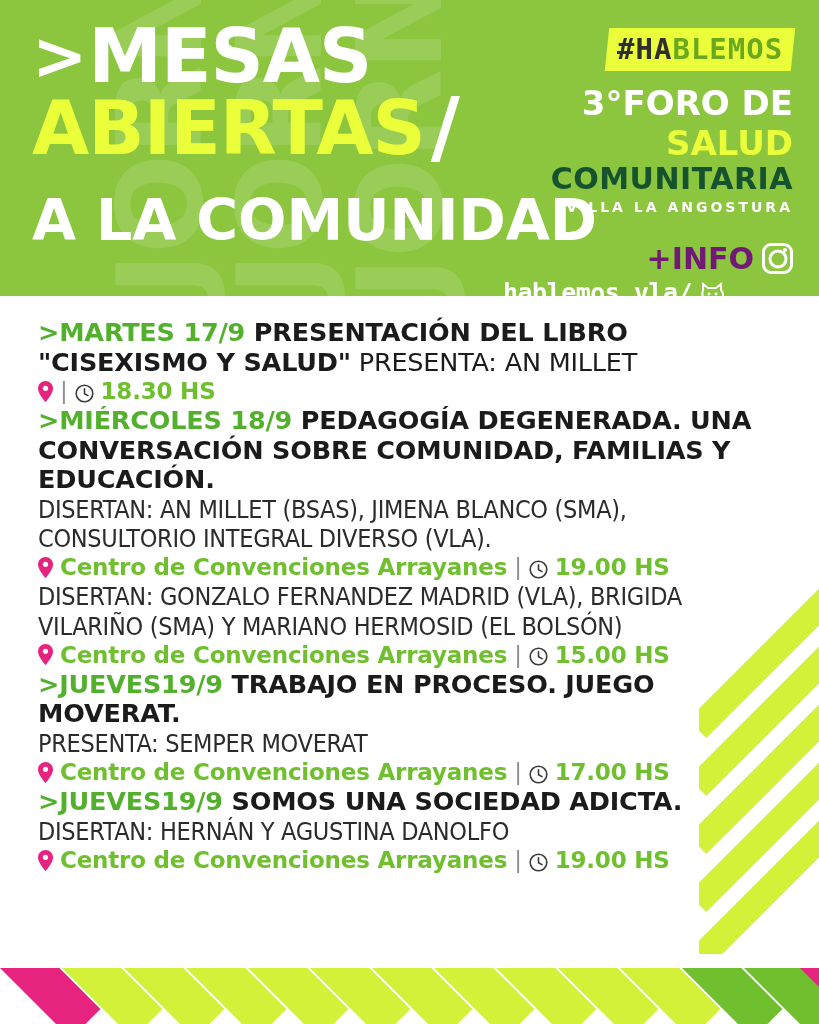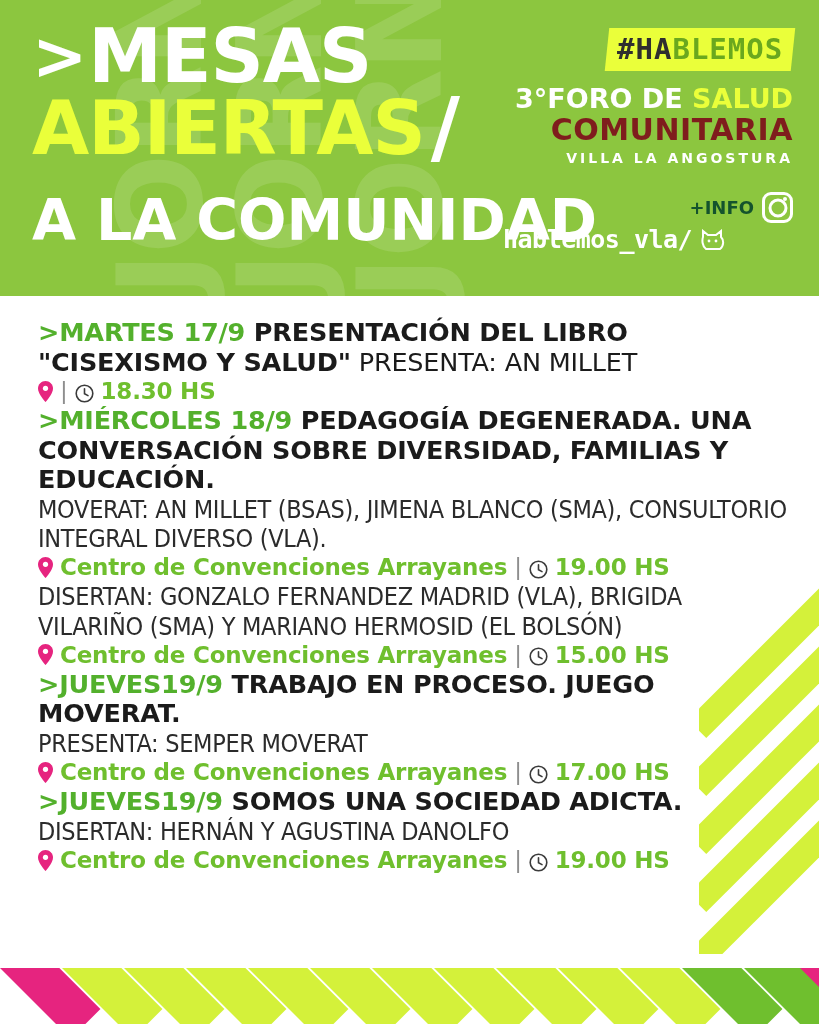--- a/index.html
+++ b/index.html
@@ -95,51 +95,51 @@
     font-size: 29px;
     letter-spacing: 1px;
   }
   .ht .dark { color: #2f2f2f; }
   .ht .green { color: #6aa81e; }
 
   .foro-l1 {
     margin-top: 12px;
     font-family: "DejaVu Sans", sans-serif;
     font-weight: bold;
-    font-size: 27px;
+    font-size: 34px;
     color: #ffffff;
     letter-spacing: 0px;
   }
   .foro-l1 .hl { color: #eaff3a; }
   .foro-l2 {
     font-family: "DejaVu Sans", sans-serif;
     font-weight: bold;
     font-size: 30px;
-    color: #7f1d1d;
+    color: #14532d;
     letter-spacing: 0.5px;
     margin-top: -2px;
   }
   .foro-l3 {
     font-family: "DejaVu Sans", sans-serif;
     font-weight: bold;
     font-size: 14px;
     color: #ffffff;
     letter-spacing: 3px;
     margin-top: 3px;
   }
   .info-row {
     margin-top: 26px;
     display: flex; align-items: center; justify-content: flex-end;
     gap: 8px;
   }
   .info-label {
     font-family: "DejaVu Sans", sans-serif;
     font-weight: bold;
-    font-size: 18px;
-    color: #14532d;
+    font-size: 30px;
+    color: #701a75;
   }
   .ig-icon {
     width: 31px; height: 31px;
     border: 3px solid #ffffff;
     border-radius: 9px;
     position: relative;
   }
   .ig-icon::after {
     content: "";
     position: absolute; left: 50%; top: 50%;
@@ -332,23 +332,23 @@
                 <circle cx="9.5" cy="9.5" r="8.3" fill="none" stroke="#3b3b3b" stroke-width="1.6"></circle>
                 <path d="M9.5 4.8 L9.5 9.7 L13 11.6" fill="none" stroke="#3b3b3b" stroke-width="1.6" stroke-linecap="round"></path>
               </svg>
           </span>
           <span>18.30 HS</span>
         </div>
       </div>
 
       <div class="ev">
         <div class="ev-head">
-          <span class="ev-day">&gt;MIÉRCOLES 18/9</span><span> PEDAGOGÍA DEGENERADA. UNA CONVERSACIÓN SOBRE DIVERSIDAD, FAMILIAS Y EDUCACIÓN.</span>
-        </div>
-        <div class="ev-speakers">MOVERAT: AN MILLET (BSAS), JIMENA BLANCO (SMA), CONSULTORIO INTEGRAL DIVERSO (VLA).</div>
+          <span class="ev-day">&gt;MIÉRCOLES 18/9</span><span> PEDAGOGÍA DEGENERADA. UNA CONVERSACIÓN SOBRE COMUNIDAD, FAMILIAS Y EDUCACIÓN.</span>
+        </div>
+        <div class="ev-speakers">DISERTAN: AN MILLET (BSAS), JIMENA BLANCO (SMA), CONSULTORIO INTEGRAL DIVERSO (VLA).</div>
         <div class="ev-meta">
           <span class="pin">
             <svg viewBox="0 0 15 21" width="15" height="21">
                 <path d="M7.5 0C3.4 0 0 3.4 0 7.5C0 13 7.5 21 7.5 21S15 13 15 7.5C15 3.4 11.6 0 7.5 0Z" fill="#e6247f"></path>
                 <circle cx="7.5" cy="7.3" r="2.6" fill="#ffffff"></circle>
               </svg>
           </span>
           <span>Centro de Convenciones Arrayanes</span>
           <span class="sep">|</span>
           <span class="clock">

